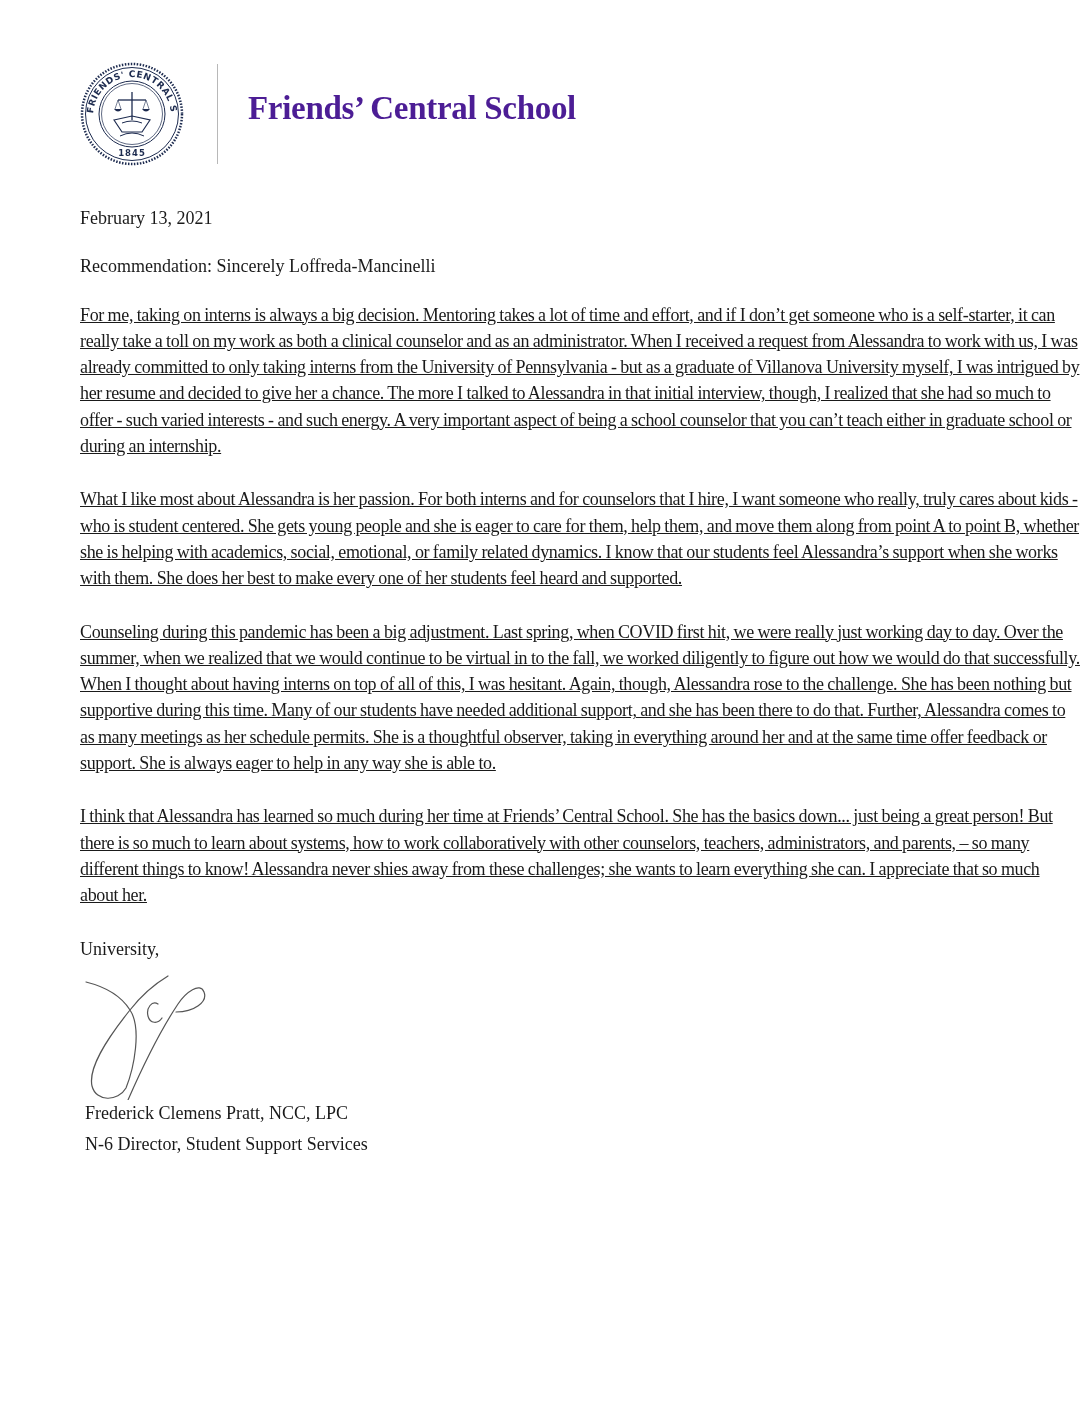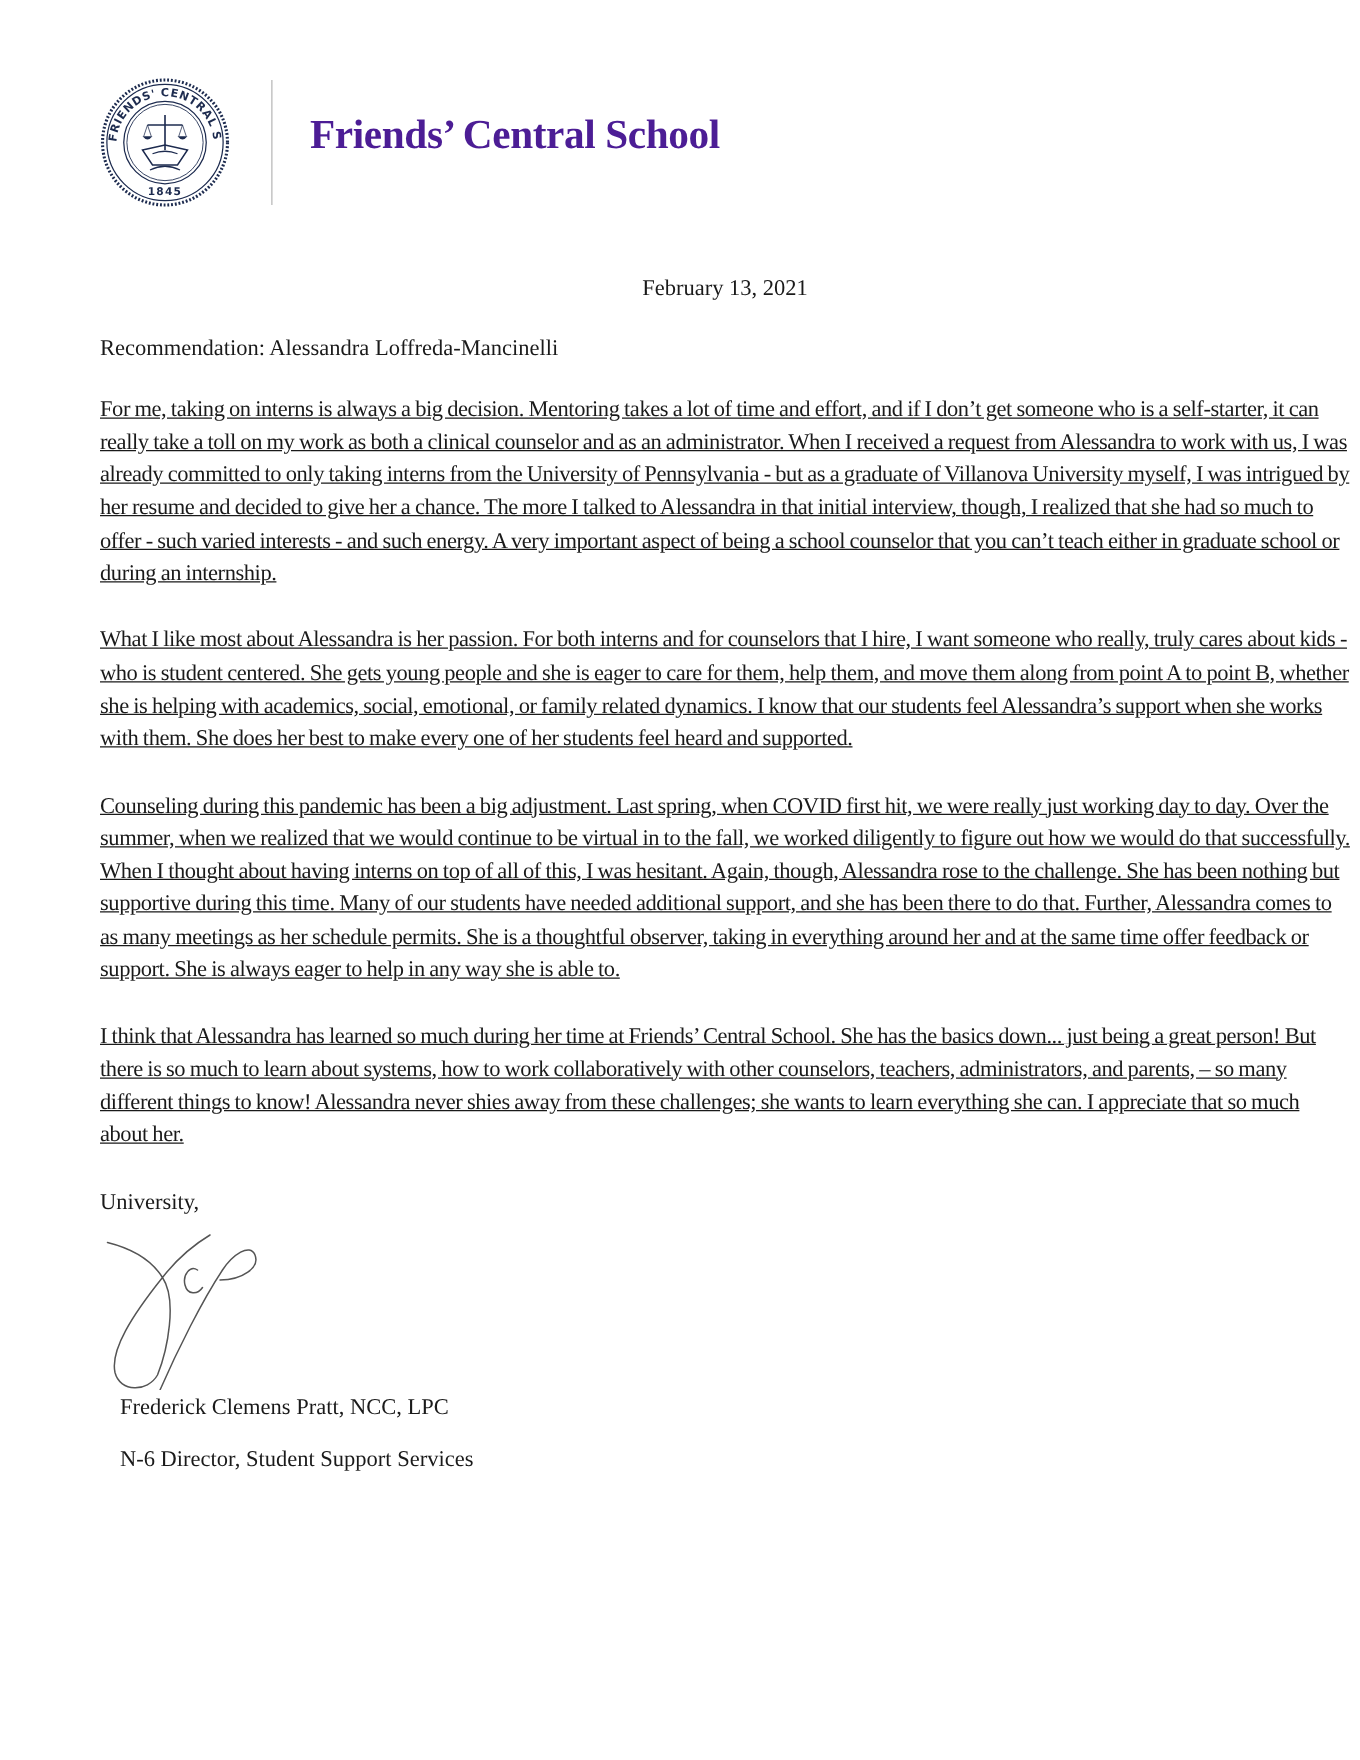--- a/index.html
+++ b/index.html
@@ -4,26 +4,26 @@
 <style>
   html, body { margin: 0; padding: 0; background: #ffffff; }
   body { width: 1088px; height: 1408px; position: relative; overflow: hidden;
          font-family: "Liberation Serif", "DejaVu Serif", serif; color: #1a1a1a; }
   .letterhead { position: absolute; left: 80px; top: 62px; height: 104px; width: 600px; }
   .seal { position: absolute; left: 0; top: 0; width: 104px; height: 104px; }
   .divider { position: absolute; left: 137px; top: 2px; width: 1px; height: 100px; background: #b8b8b8; }
   .school-name { position: absolute; left: 168px; top: 28px; font-size: 33px; font-weight: bold;
                  color: #4c1d95; letter-spacing: -0.3px; white-space: nowrap; }
   .content { position: absolute; left: 80px; top: 205px; width: 1000px; font-size: 18px; line-height: 26.3px; }
-  .date { margin: 12px 0 22px 0; text-align: center; }
+  .date { margin: 0 0 22px 0; }
   .subject { margin: 0 0 22px 0; }
   .para { margin: 0 0 27px 0; letter-spacing: -0.35px; word-spacing: -0.5px; text-decoration: underline; }
   .closing { margin: 0; }
   .signature { display: block; margin: 6px 0 0 2px; width: 150px; height: 132px; }
-  .sig-name, .sig-title { margin: 16px; font-size: 18px; line-height: 26px; }
+  .sig-name, .sig-title { margin: 5px; font-size: 18px; line-height: 26px; }
   .sig-name { margin-top: 0px; }
 </style>
 </head>
 <body>
 
 <div class="letterhead">
   <svg class="seal" viewBox="0 0 104 104">
     <circle cx="52" cy="52" r="50" fill="none" stroke="#1d2b4f" stroke-width="2.5" stroke-dasharray="1.5 1.5"></circle>
     <circle cx="52" cy="52" r="46.5" fill="none" stroke="#1d2b4f" stroke-width="1"></circle>
     <circle cx="52" cy="52" r="33" fill="none" stroke="#1d2b4f" stroke-width="1"></circle>
@@ -49,21 +49,21 @@
     <path d="M 34 58 L 52 54 L 70 58 L 62 70 L 42 70 Z" fill="none" stroke="#1d2b4f" stroke-width="1.2"></path>
     <path d="M 42 61 Q 52 57 62 61" fill="none" stroke="#1d2b4f" stroke-width="1"></path>
     <path d="M 40 74 Q 52 68 64 74" fill="none" stroke="#1d2b4f" stroke-width="1"></path>
   </svg>
   <div class="divider"></div>
   <div class="school-name">Friends’ Central School</div>
 </div>
 
 <div class="content">
   <p class="date">February 13, 2021</p>
-  <p class="subject">Recommendation: Alessandra Loffreda-Mancinelli</p>
+  <p class="subject">Recommendation: Sincerely Loffreda-Mancinelli</p>
   <p class="para">For me, taking on interns is always a big decision. Mentoring takes a lot of time and effort, and if I don’t get someone who is a self-starter, it can really take a toll on my work as both a clinical counselor and as an administrator. When I received a request from Alessandra to work with us, I was already committed to only taking interns from the University of Pennsylvania - but as a graduate of Villanova University myself, I was intrigued by her resume and decided to give her a chance. The more I talked to Alessandra in that initial interview, though, I realized that she had so much to offer - such varied interests - and such energy. A very important aspect of being a school counselor that you can’t teach either in graduate school or during an internship.</p>
   <p class="para">What I like most about Alessandra is her passion. For both interns and for counselors that I hire, I want someone who really, truly cares about kids - who is student centered. She gets young people and she is eager to care for them, help them, and move them along from point A to point B, whether she is helping with academics, social, emotional, or family related dynamics. I know that our students feel Alessandra’s support when she works with them. She does her best to make every one of her students feel heard and supported.</p>
   <p class="para">Counseling during this pandemic has been a big adjustment. Last spring, when COVID first hit, we were really just working day to day. Over the summer, when we realized that we would continue to be virtual in to the fall, we worked diligently to figure out how we would do that successfully. When I thought about having interns on top of all of this, I was hesitant. Again, though, Alessandra rose to the challenge. She has been nothing but supportive during this time. Many of our students have needed additional support, and she has been there to do that. Further, Alessandra comes to as many meetings as her schedule permits. She is a thoughtful observer, taking in everything around her and at the same time offer feedback or support. She is always eager to help in any way she is able to.</p>
   <p class="para">I think that Alessandra has learned so much during her time at Friends’ Central School. She has the basics down... just being a great person! But there is so much to learn about systems, how to work collaboratively with other counselors, teachers, administrators, and parents, – so many different things to know! Alessandra never shies away from these challenges; she wants to learn everything she can. I appreciate that so much about her.</p>
   <p class="closing">University,</p>
   <svg class="signature" viewBox="0 0 150 132">
     <g fill="none" stroke="#555" stroke-width="1.2" stroke-linecap="round">
       <path d="M 4 14 C 20 18, 38 26, 48 42 C 60 60, 52 100, 44 120 C 36 134, 14 134, 10 118 C 6 100, 24 72, 48 42 C 62 24, 76 14, 86 8"></path>
       <path d="M 76 36 C 70 32, 64 40, 66 48 C 68 56, 76 56, 80 50"></path>
       <path d="M 46 132 C 60 100, 80 60, 96 36 C 104 24, 118 14, 122 24 C 126 34, 112 44, 94 44"></path>

